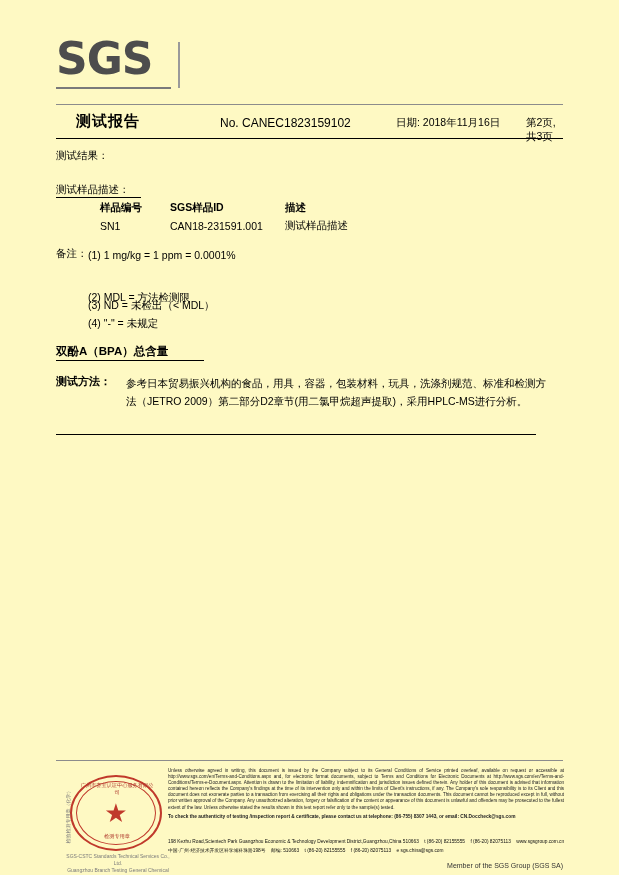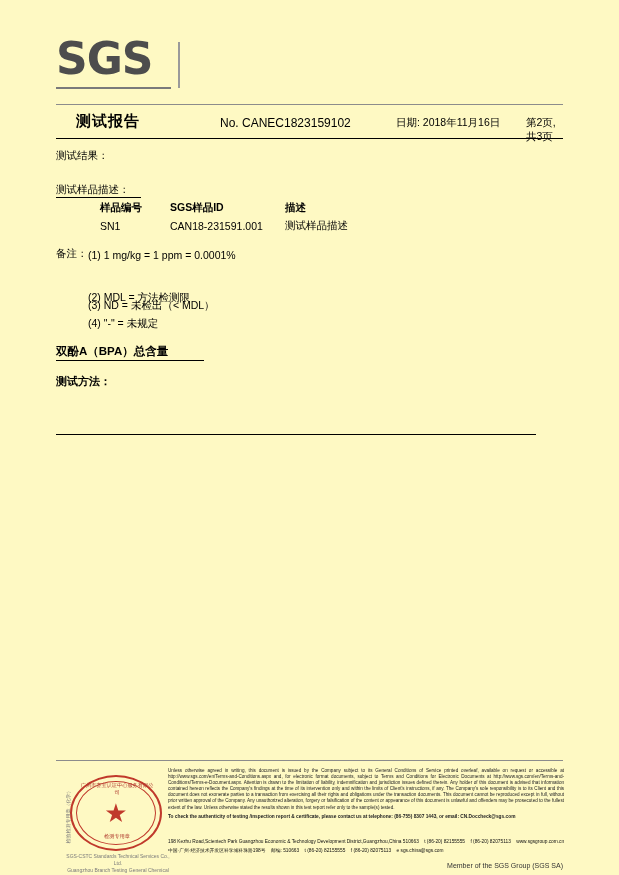--- a/index.html
+++ b/index.html
@@ -406,20 +406,21 @@
   <div class="lbl notes-label">备注：</div>
   <div class="note note1">(1) 1 mg/kg = 1 ppm = 0.0001%</div>
   <div class="note note2">(2) MDL = 方法检测限</div>
   <div class="note note3">(3) ND = 未检出（&lt; MDL）</div>
   <div class="note note4">(4) "-" = 未规定</div>
 
   <div class="section-head">双酚A（BPA）总含量</div>
   <div class="section-head-underline"></div>
 
   <div class="method-label">测试方法：</div>
+  <div class="method-body">参考日本贸易振兴机构的食品，用具，容器，包装材料，玩具，洗涤剂规范、标准和检测方法（JETRO 2009）第二部分D2章节(用二氯甲烷超声提取)，采用HPLC-MS进行分析。</div>
 
   <div class="hdr-rule"></div>
 
   <div class="footer-rule"></div>
 
   <div class="stamp">
     <div class="stamp-ellipse"></div>
     <div class="stamp-ellipse2"></div>
     <div class="stamp-arc-top">广州市赛宝认证中心服务有限公司</div>
     <div class="stamp-star">★</div>

